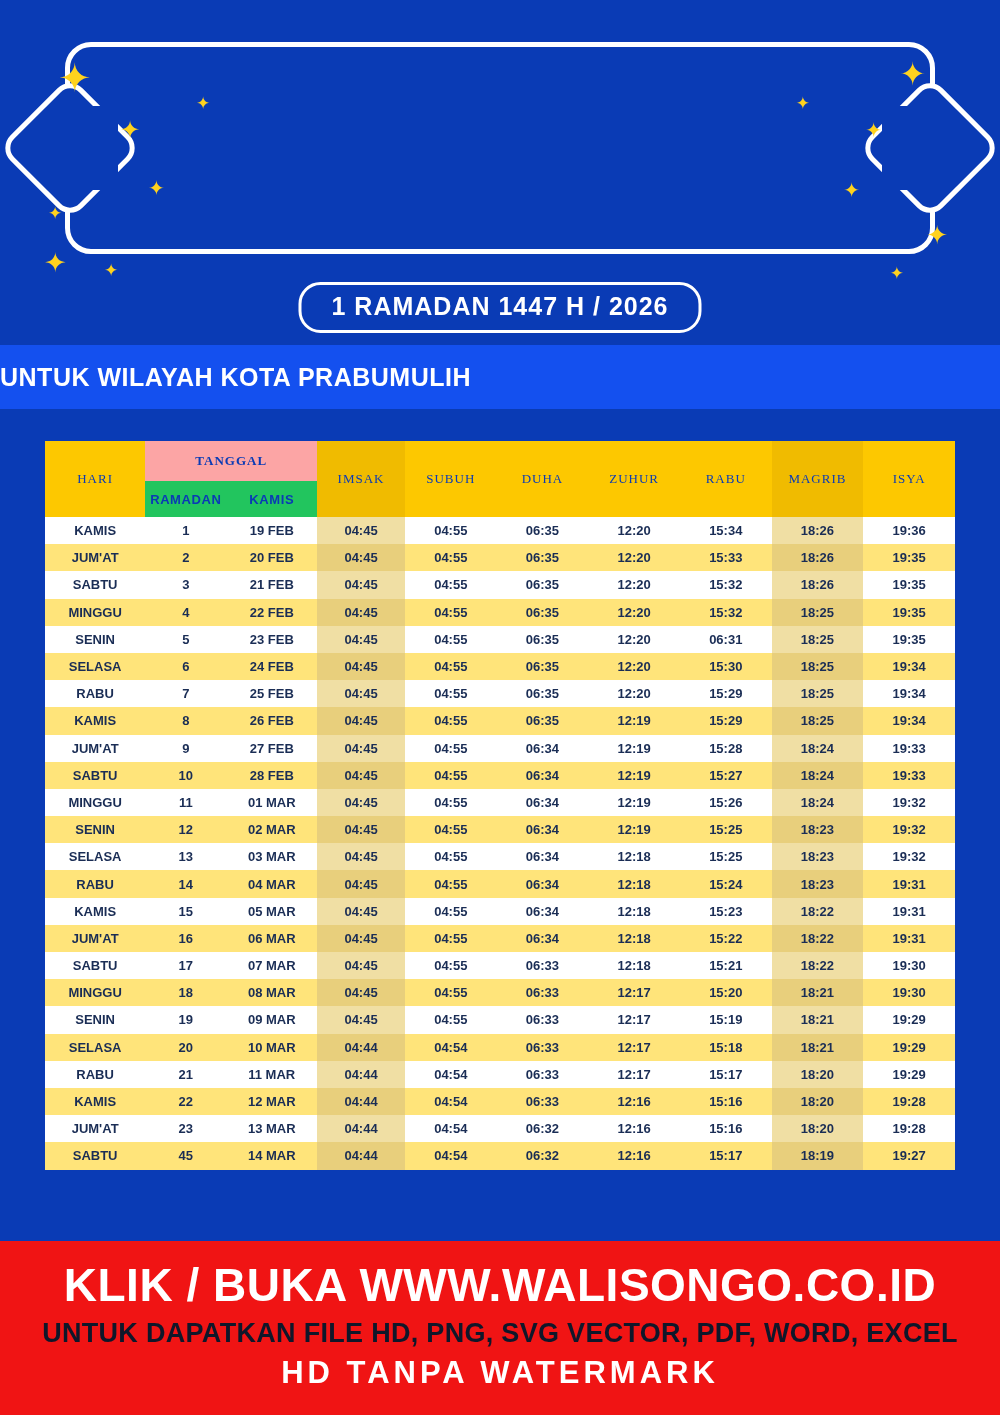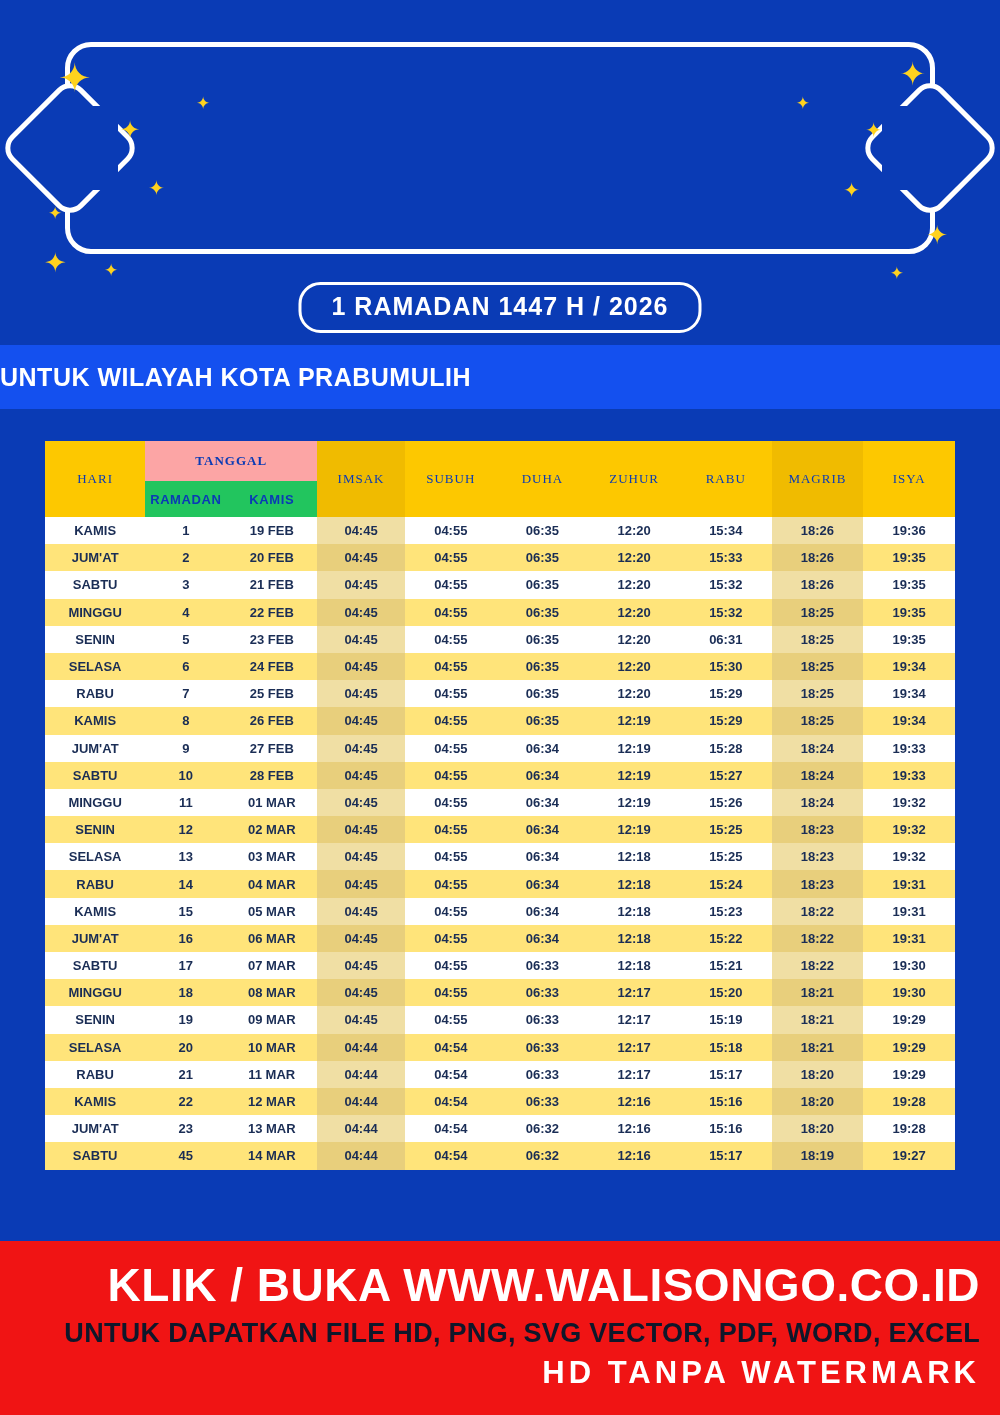--- a/index.html
+++ b/index.html
@@ -169,21 +169,21 @@
   tbody tr.row-dark  td.c-magrib { background: #e8cf7c; }
 
   thead th.c-imsak, thead th.c-magrib { background: #f0bb00; }
 
   
   .footer-banner {
     position: absolute;
     left: 0; right: 0; bottom: 0;
     background: #f01414;
     padding: 18px 20px 24px;
-    text-align: right;
+    text-align: center;
   }
   .f-line1 {
     color: #ffffff;
     font-size: 46px;
     font-weight: bold;
     letter-spacing: 0.5px;
     line-height: 1.15;
   }
   .f-line2 {
     color: #0f172a;

